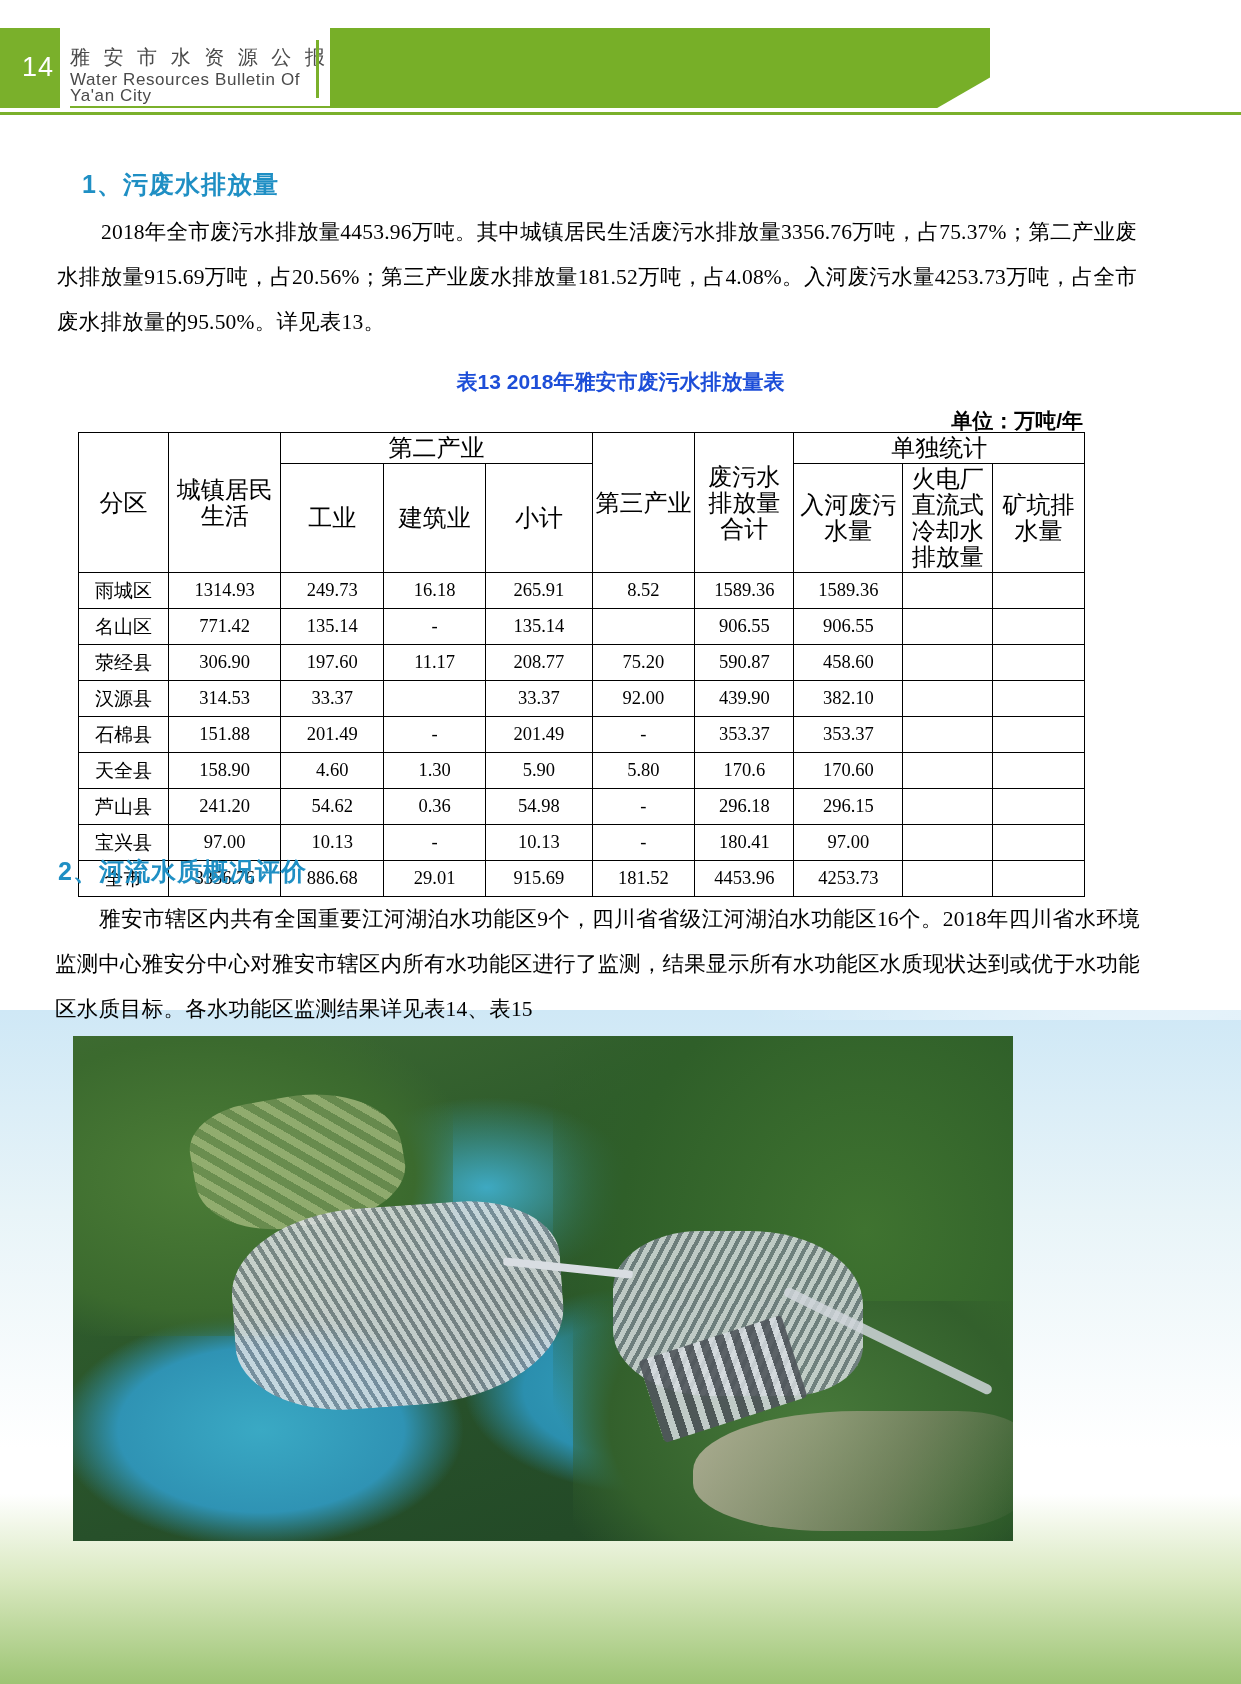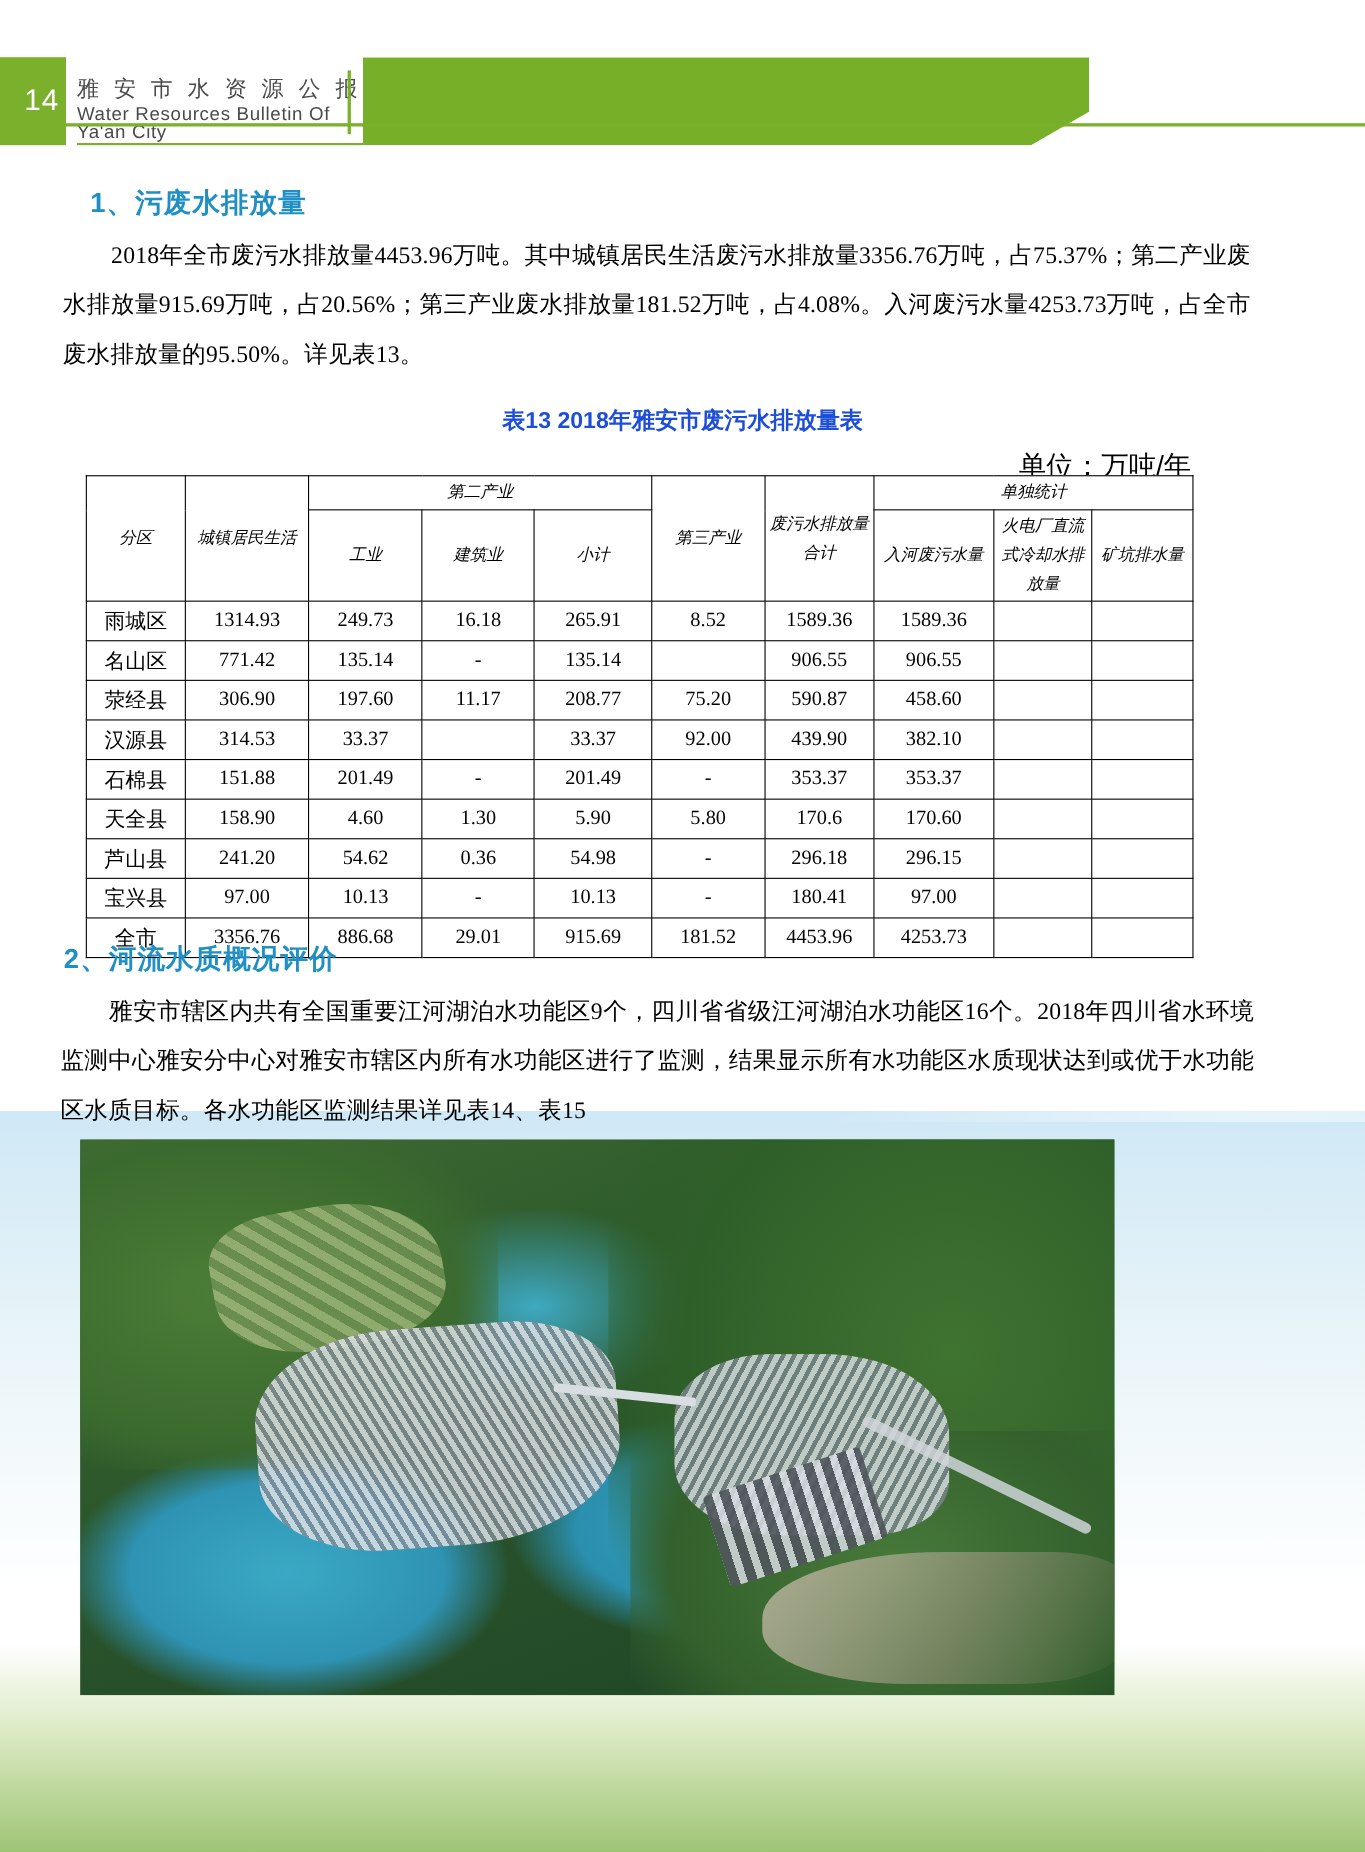--- a/index.html
+++ b/index.html
@@ -45,21 +45,21 @@
     position: absolute;
     left: 0; top: 0;
     width: 1241px; height: 1010px;
     background: #ffffff;
     z-index: 2;
   }
 
   
   .header {
     position: absolute;
-    left: 0; top: 52px;
+    left: 0; top: 28px;
     width: 1080px; height: 80px;
     z-index: 5;
     text-decoration: underline;
   }
   .header-green-left {
     position: absolute;
     left: 0; top: 0;
     width: 60px; height: 80px;
     background: #7ab02b;
   }
@@ -157,22 +157,22 @@
     text-align: center;
     font-family: "Liberation Sans", sans-serif;
     font-weight: bold;
     font-size: 21px;
     color: #1d4ed8;
   }
   .tbl-unit {
     position: absolute;
     right: 158px;
     font-family: "Liberation Sans", sans-serif;
-    font-weight: normal;
-    font-size: 25px;
+    font-weight: bold;
+    font-size: 21px;
     color: #000;
   }
 
   
   table.data {
     position: absolute;
     left: 78px;
     top: 432px;
     width: 1007px;
     border-collapse: collapse;
@@ -182,23 +182,22 @@
     background: #fff;
   }
   table.data th, table.data td {
     border: 1px solid #000;
     text-align: center;
     vertical-align: middle;
     padding: 2px 2px;
     font-weight: normal;
   }
   table.data thead th {
-    font-size: 15px;
+    font-size: 24px;
     line-height: 26px;
-    font-style: italic;
   }
   table.data tbody td {
     height: 31px;
     font-size: 18.5px;
   }
   table.data tbody td.region {
     font-size: 19px;
   }
   .col-region { width: 88px; }
   .col-urban  { width: 110px; }

